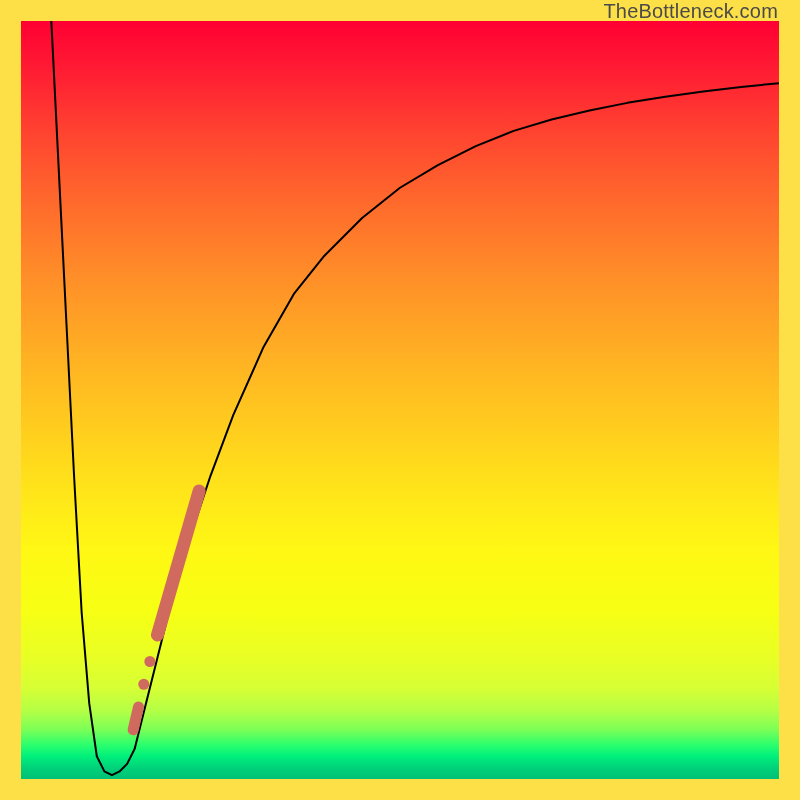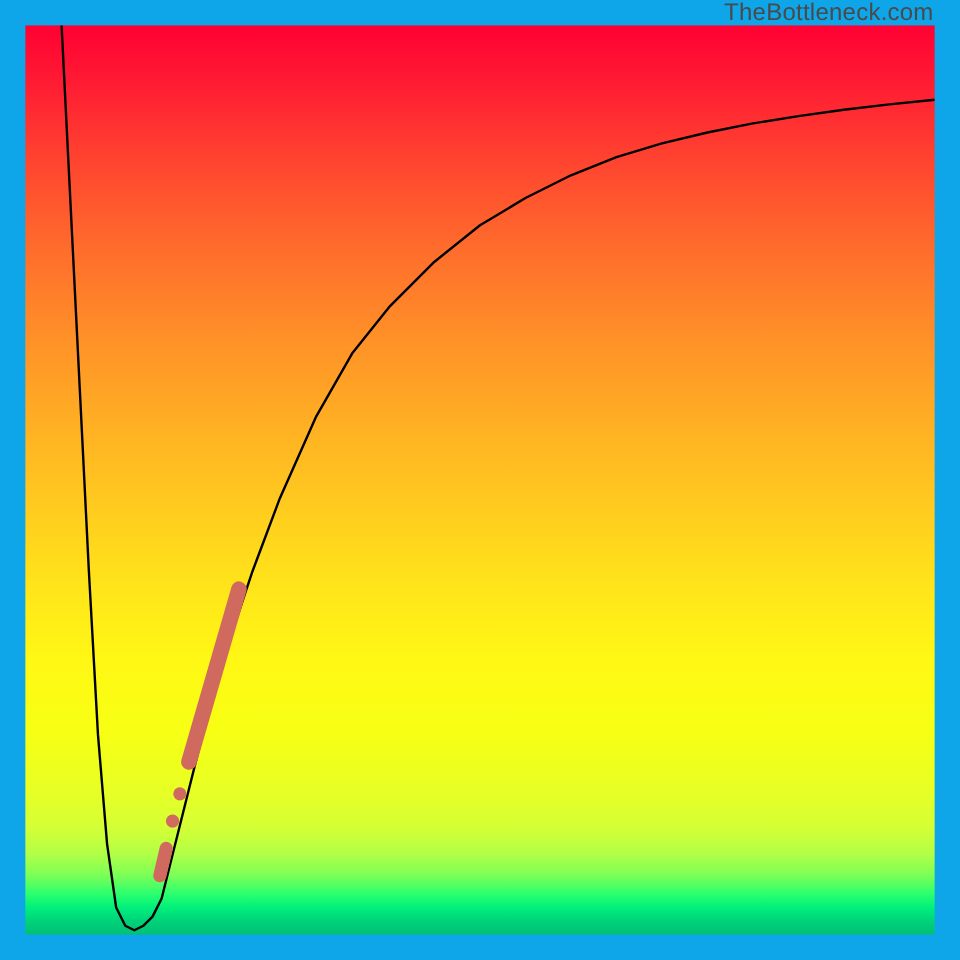--- a/index.html
+++ b/index.html
@@ -7,21 +7,21 @@
     padding: 0;
     width: 800px;
     height: 800px;
     overflow: hidden;
     background: #000;
     font-family: Arial, Helvetica, sans-serif;
   }
   .frame {
     position: absolute;
     inset: 0;
-    background: #0ea5e9;
+    background: #fde047;
   }
   .plot-area {
     position: absolute;
     left: 21px;
     top: 21px;
     width: 758px;
     height: 758px;
     overflow: hidden;
   }
   .gradient-bg {

